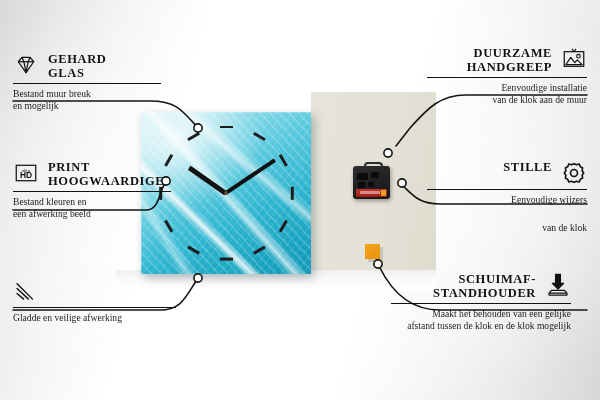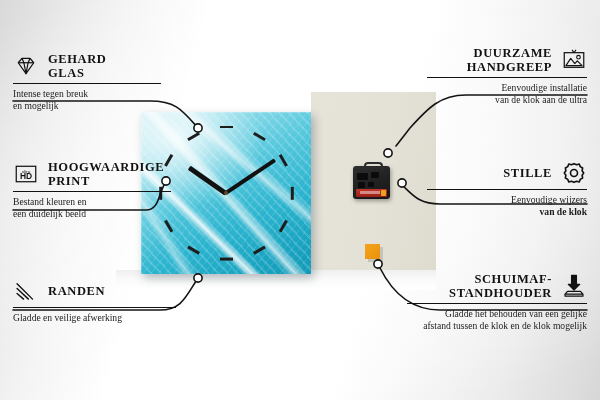--- a/index.html
+++ b/index.html
@@ -68,21 +68,21 @@
   
   .foam{position:absolute;left:249px;top:152px;width:15px;height:15px;
     background:linear-gradient(140deg,#f5a31b,#e8920c);
     box-shadow:3px 3px 0 rgba(190,190,182,.85);}
 
   
   #wires{position:absolute;left:0;top:0;width:600px;height:400px;pointer-events:none;}
 
   
   .feat{position:absolute;}
-  .feat .head{display:flex;align-items:center;gap:9px;}
+  .feat .head{display:flex;gap:9px;}
   .feat .ttl{font-size:12.5px;font-weight:bold;letter-spacing:.6px;color:#121212;
     line-height:14px;text-transform:uppercase;}
   .feat .rule{height:1.4px;background:#111;margin-top:3px;}
   .feat .desc{font-size:9.6px;line-height:11.5px;color:#1c1c1c;margin-top:4px;}
   .feat.left .head{justify-content:flex-start;}
   .feat.left .ttl{text-align:left;}
   .feat.left .desc{text-align:left;}
   .feat.right .head{justify-content:flex-end;flex-direction:row;}
   .feat.right .ttl{text-align:right;font-family:Liberation Serif, serif;}
   .feat.right .desc{text-align:right;}
@@ -162,52 +162,51 @@
           <path d="M6.5,12 L25.5,12"></path>
           <path d="M11,6.5 L13.4,12 L16,25.5 L18.6,12 L21,6.5"></path>
         </g>
       </svg>
       <div>
         <div class="ttl">GEHARD</div>
         <div class="ttl">GLAS</div>
       </div>
     </div>
     <div class="rule" style="width:148px;"></div>
-    <div class="desc">Intense tegen breuk</div>
+    <div class="desc">Bestand muur breuk</div>
     <div class="desc" style="margin-top:0;">en mogelijk</div>
   </div>
 
   <div class="feat left" style="left:13px;top:160px;width:170px;">
     <div class="head">
       <svg class="ico" viewBox="0 0 32 32">
         <rect x="4" y="6.5" width="24" height="19" fill="none" stroke="#111" stroke-width="1.5"></rect>
         <text x="16" y="14.2" font-family="Liberation Sans, sans-serif" font-size="5.4" text-anchor="middle" fill="#111">ultra</text>
         <text x="16" y="22.6" font-family="Liberation Sans, sans-serif" font-size="10.4" font-weight="bold" text-anchor="middle" fill="#111">HD</text>
       </svg>
       <div>
+        <div class="ttl">PRINT</div>
         <div class="ttl">HOOGWAARDIGE</div>
-        <div class="ttl">PRINT</div>
       </div>
     </div>
     <div class="rule" style="width:158px;"></div>
     <div class="desc">Bestand kleuren en</div>
-    <div class="desc" style="margin-top:0;">een duidelijk beeld</div>
+    <div class="desc" style="margin-top:0;">een afwerking beeld</div>
   </div>
 
   <div class="feat left" style="left:13px;top:278px;width:175px;">
     <div class="head">
       <svg class="ico" viewBox="0 0 32 32">
         <g stroke="#111" stroke-width="1.7" fill="none" stroke-linecap="round">
           <path d="M5,7 L24,26"></path>
             <path d="M5,13 L19,26"></path>
             <path d="M5,19 L13,26"></path>
         </g>
       </svg>
       <div>
-        <div class="ttl">RANDEN</div>
       </div>
     </div>
     <div class="rule" style="width:163px;"></div>
     <div class="desc">Gladde en veilige afwerking</div>
   </div>
 
   <div class="feat right" style="left:427px;top:46px;width:160px;">
     <div class="head">
       <div style="flex:1;">
         <div class="ttl">DUURZAME</div>
@@ -215,52 +214,52 @@
       </div>
       <svg class="ico" viewBox="0 0 32 32">
         <rect x="4" y="7" width="24" height="18" fill="none" stroke="#111" stroke-width="1.5"></rect>
         <path d="M6,23 L12,14 L17,20.5 L20,17 L26,23 Z" fill="none" stroke="#111" stroke-width="1.4" stroke-linejoin="round"></path>
         <circle cx="21.5" cy="12.5" r="2.2" fill="none" stroke="#111" stroke-width="1.4"></circle>
         <path d="M16,7 L13.5,3.6 M16,7 L18.5,3.6" stroke="#111" stroke-width="1.3" fill="none"></path>
       </svg>
     </div>
     <div class="rule" style="width:160px;margin-left:auto;"></div>
     <div class="desc">Eenvoudige installatie</div>
-    <div class="desc" style="margin-top:0;">van de klok aan de ultra</div>
+    <div class="desc" style="margin-top:0;">van de klok aan de muur</div>
   </div>
 
   <div class="feat right" style="left:427px;top:160px;width:160px;">
     <div class="head">
       <div style="flex:1;">
         <div class="ttl">STILLE</div>
       </div>
       <svg class="ico" viewBox="0 0 32 32">
         <g fill="none" stroke="#111" stroke-width="2" stroke-linejoin="round">
           <path d="M16,4.5 l3.2,1.4 3.2,-1.0 1.3,3.2 2.9,1.8 -0.6,3.3 1.9,2.8 -1.9,2.8 0.6,3.3 -2.9,1.8 -1.3,3.2 -3.2,-1.0 -3.2,1.4 -3.2,-1.4 -3.2,1.0 -1.3,-3.2 -2.9,-1.8 0.6,-3.3 -1.9,-2.8 1.9,-2.8 -0.6,-3.3 2.9,-1.8 1.3,-3.2 3.2,1.0 Z"></path>
           <circle cx="16" cy="16" r="4.3"></circle>
         </g>
       </svg>
     </div>
     <div class="rule" style="width:160px;margin-left:auto;"></div>
     <div class="desc">Eenvoudige wijzers</div>
-    <div class="desc" style="margin-top:0;font-weight:bold;">van de klok</div>
-  </div>
-
-  <div class="feat right" style="left:407px;top:272px;width:180px;">
+    <div class="desc" style="margin-top:16px;">van de klok</div>
+  </div>
+
+  <div class="feat right" style="left:391px;top:272px;width:180px;">
     <div class="head">
       <div style="flex:1;">
         <div class="ttl">SCHUIMAF-</div>
         <div class="ttl">STANDHOUDER</div>
       </div>
       <svg class="ico" viewBox="0 0 32 32">
         <g fill="none" stroke="#111" stroke-width="1.5" stroke-linejoin="round">
           <path d="M13,3 L19,3 L19,14 L23,14 L16,21 L9,14 L13,14 Z" fill="#111"></path>
           <path d="M8,22.5 L24,22.5 L27,26 L5,26 Z"></path>
           <path d="M5,26 L5,28.5 L27,28.5 L27,26"></path>
         </g>
       </svg>
     </div>
     <div class="rule" style="width:180px;margin-left:auto;"></div>
-    <div class="desc">Gladde het behouden van een gelijke</div>
+    <div class="desc">Maakt het behouden van een gelijke</div>
     <div class="desc" style="margin-top:0;">afstand tussen de klok en de klok mogelijk</div>
   </div>
 
 </div>
 
 </body></html>

